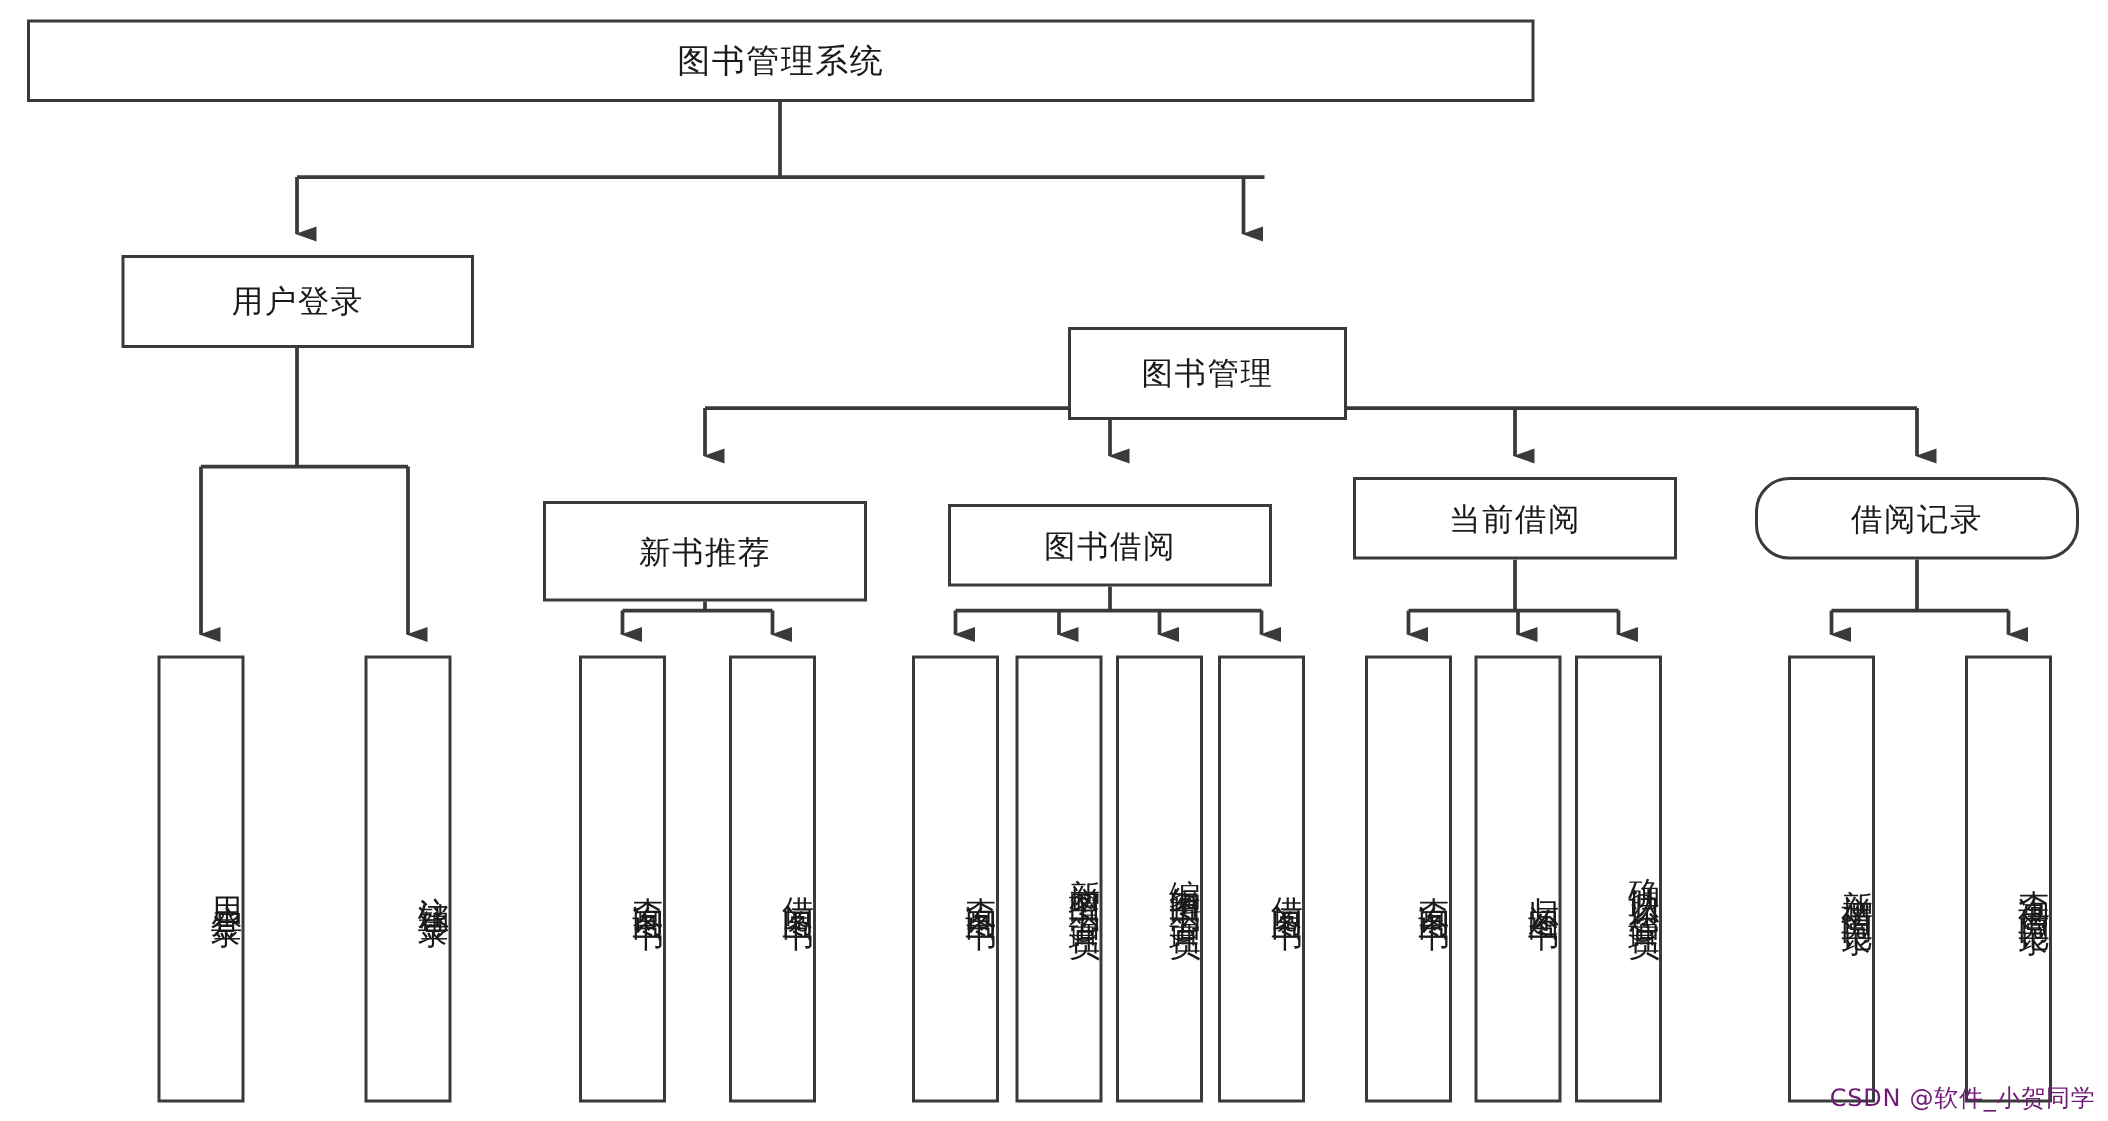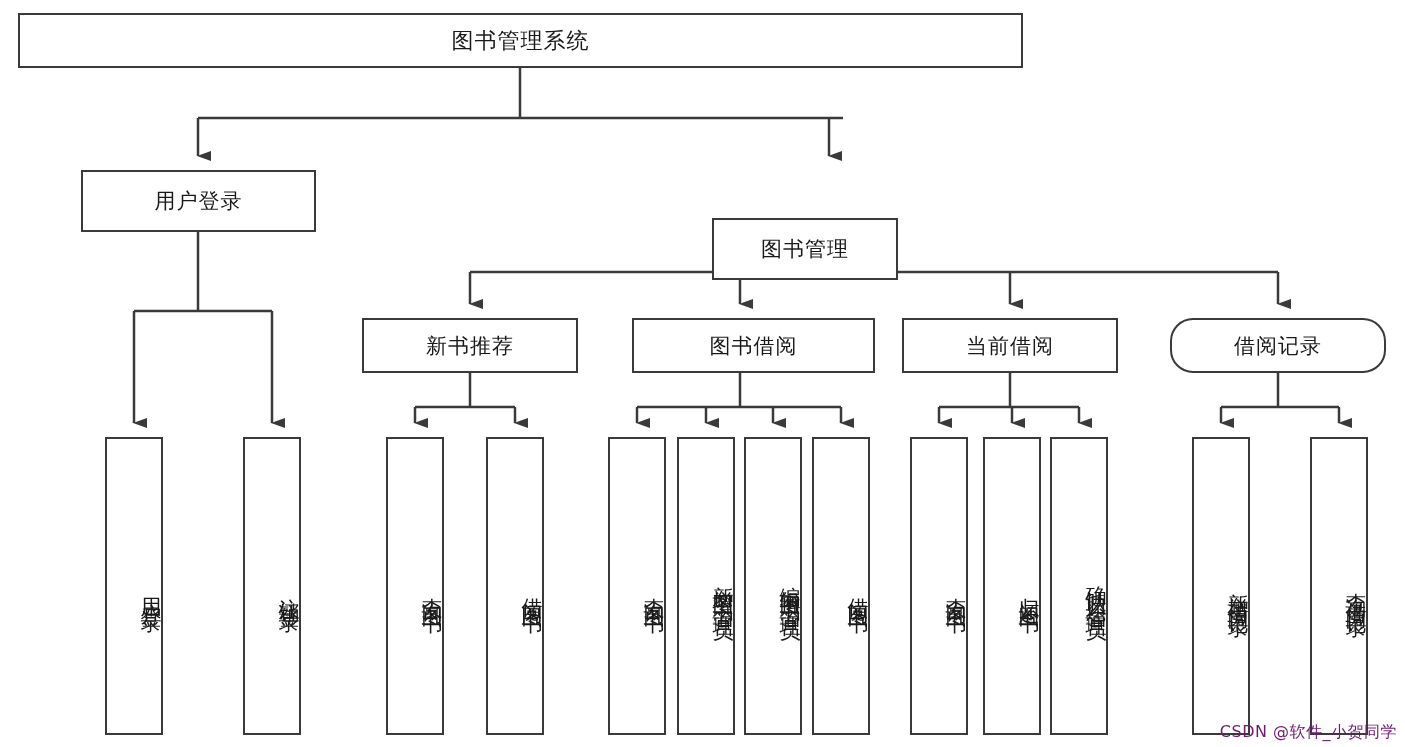--- a/index.html
+++ b/index.html
@@ -106,24 +106,24 @@
     <span>图书管理系统</span>
   </div>
 
   <div class="node node-h" style="left:81px;top:170px;width:235px;height:62px;">
     <span>用户登录</span>
   </div>
   <div class="node node-h" style="left:712px;top:170px;width:186px;height:62px;margin-top:48px;">
     <span>图书管理</span>
   </div>
 
-  <div class="node node-h" style="left:362px;top:318px;width:216px;height:55px;justify-content:center;">
+  <div class="node node-h" style="left:362px;top:334px;width:216px;height:67px;justify-content:center;">
     <span>新书推荐</span>
   </div>
-  <div class="node node-h" style="left:632px;top:318px;width:243px;height:55px;">
+  <div class="node node-h" style="left:632px;top:336px;width:216px;height:55px;">
     <span>图书借阅</span>
   </div>
   <div class="node node-h" style="left:902px;top:318px;width:216px;height:55px;">
     <span>当前借阅</span>
   </div>
   <div class="node node-h" style="left:1170px;top:318px;width:216px;height:55px;border-radius:23px;">
     <span>借阅记录</span>
   </div>
 
   <div class="node leaf" style="left:105px;top:437px;width:58px;height:298px;">

